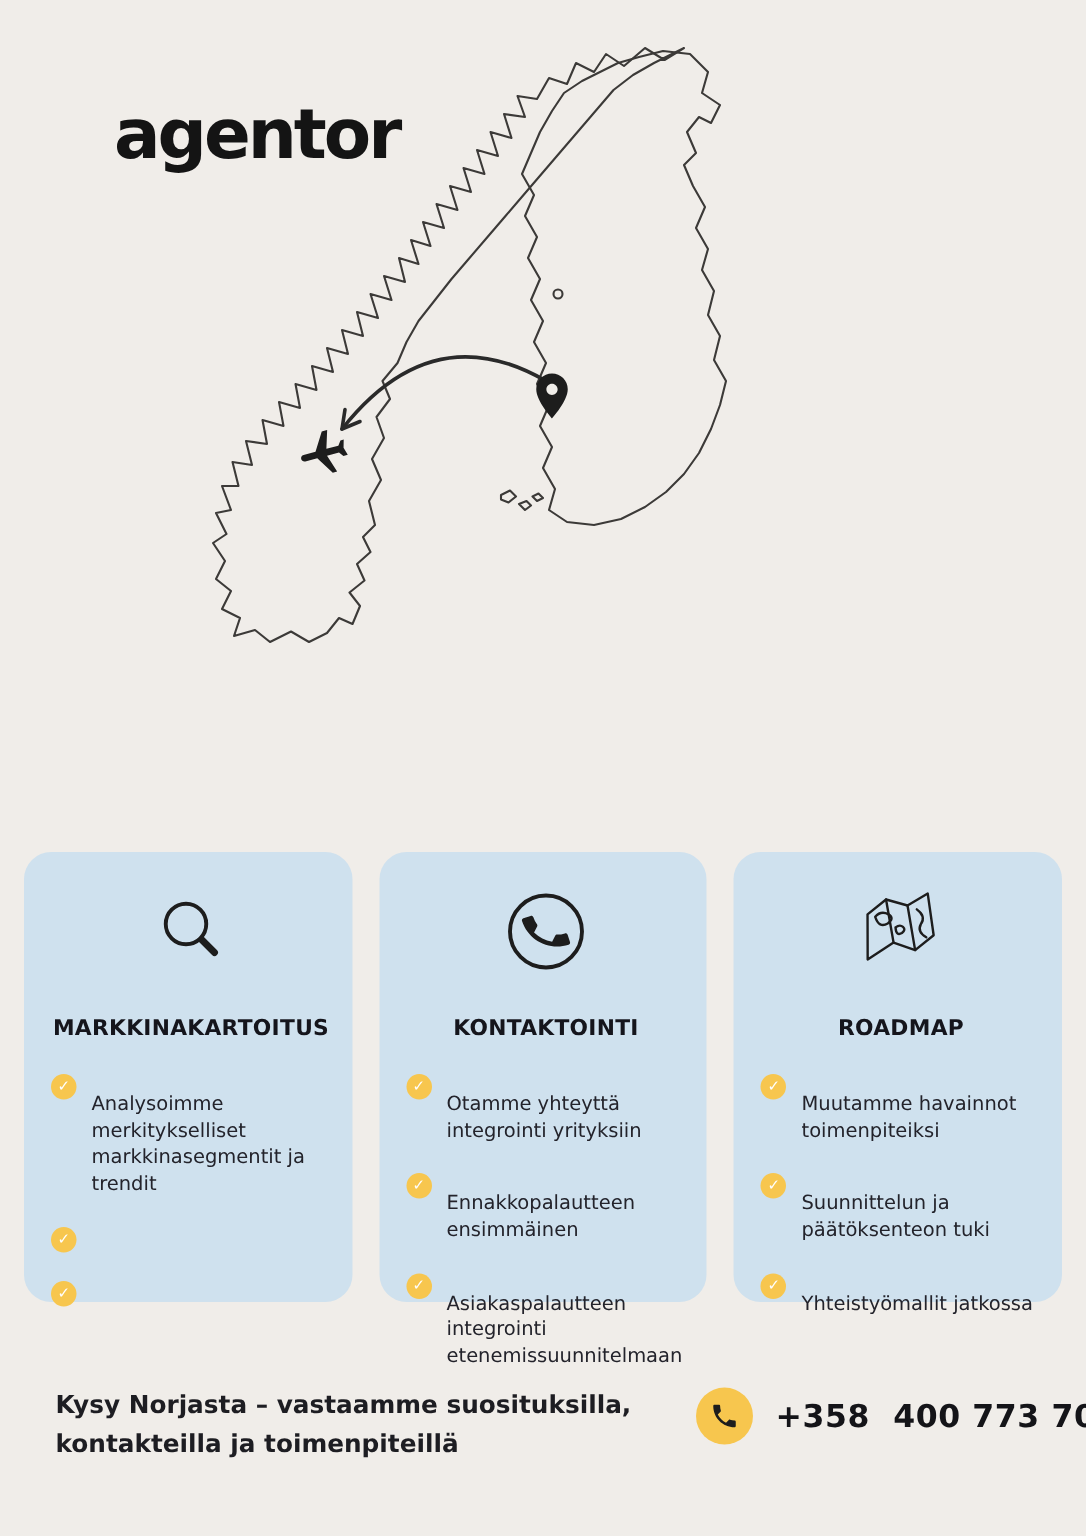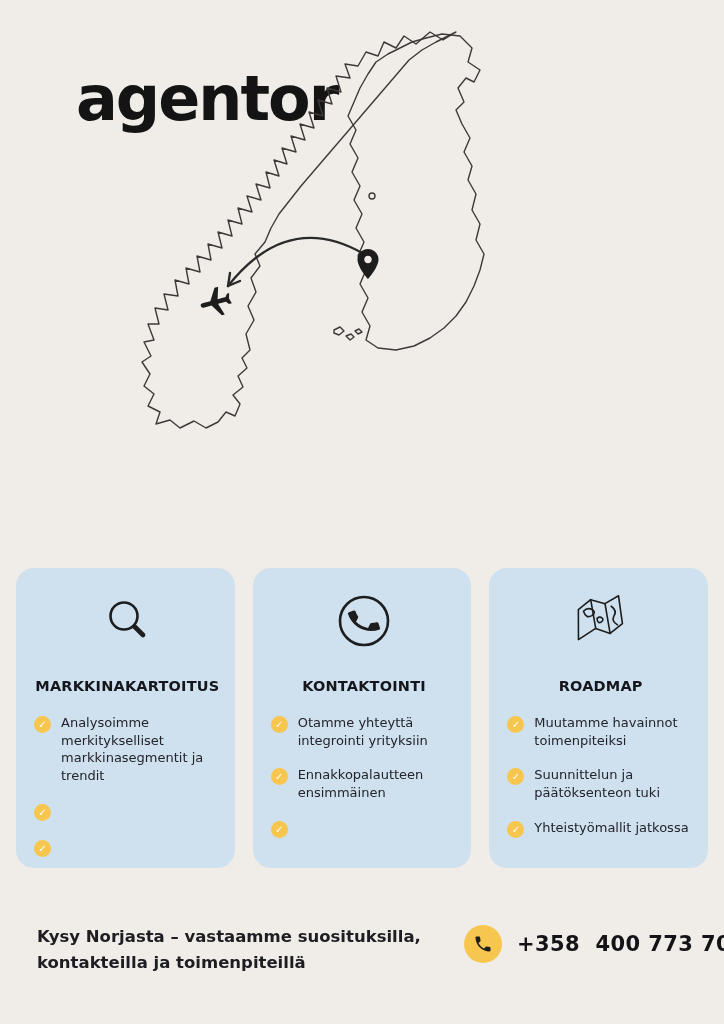--- a/index.html
+++ b/index.html
@@ -5,21 +5,21 @@
   * { margin:0; padding:0; box-sizing:border-box; }
   html,body { background:#e8e4df; }
   body { font-family:"DejaVu Sans","Liberation Sans",sans-serif; }
   .page{
     position:relative; width:724px; height:1024px; margin:0 auto;
     background:#f0ede9; overflow:hidden; color:#1b1b1f;
   }
   
   .logo{
     position:absolute; left:76px; top:62px;
-    font-size:62px; font-weight:800; letter-spacing:-2px; color:#141414;
+    font-size:46px; font-weight:800; letter-spacing:-2px; color:#141414;
   }
   
   .map-wrap{ position:absolute; left:138px; top:14px; width:448px; height:424px; }
   .map-wrap svg{ width:100%; height:100%; }
   .country{ fill:none; stroke:#3c3a38; stroke-width:1.4; stroke-linejoin:round; stroke-linecap:round; }
   .flight-arc{ fill:none; stroke:#2a2a2a; stroke-width:2.4; stroke-linecap:round; }
   .solid{ fill:#1d1d1d; stroke:none; }
   
   .headline{
     position:absolute; left:0; top:428px; width:100%;
@@ -44,21 +44,21 @@
   .card-title{
     text-align:center; font-size:14.5px; font-weight:800; letter-spacing:.2px;
     color:#15151c; margin:22px 0 20px 0;
   }
   .bullet{ display:flex; gap:10px; margin-bottom:17px; align-items:flex-start; }
   .check{
     flex:0 0 17px; width:17px; height:17px; border-radius:50%;
     background:#f7c64e; color:#ffffff; font-size:10px; font-weight:bold;
     display:flex; align-items:center; justify-content:center; margin-top:2px;
   }
-  .bullet-text{ font-size:13px; line-height:1.36; color:#23232b; }
+  .bullet-text{ font-size:13px; line-height:1.36; color:#23232b;margin-top:14px; }
   
   .footer-text{
     position:absolute; left:37px; top:924px; width:438px;
     font-size:16.5px; line-height:1.55; font-weight:600; color:#1d1d22;
   }
   .phone-badge{
     position:absolute; left:464px; top:925px; width:38px; height:38px;
     border-radius:50%; background:#f7c64e; display:flex; align-items:center;
     justify-content:center; cursor:pointer;
   }
@@ -136,20 +136,21 @@
       <div class="bullet">
         <span class="check">✓</span>
         <span class="bullet-text">Otamme yhteyttä integrointi yrityksiin</span>
       </div>
       <div class="bullet">
         <span class="check">✓</span>
         <span class="bullet-text">Ennakkopalautteen ensimmäinen</span>
       </div>
       <div class="bullet">
         <span class="check">✓</span>
+        <span class="bullet-text">Asiakaspalautteen integrointi etenemissuunnitelmaan</span>
       </div>
     </article>
 
     <article class="card">
       <div class="card-icon">
         <svg width="64" height="58" viewBox="0 0 64 58">
           <g transform="rotate(-4 32 24)" class="stroke-ic" stroke-width="1.6">
             <path d="M10 14 L23 5 L37 10 L51 3 L53 31 L40 40 L26 34 L8 44 Z"></path>
             <path d="M23 5 L26 34 M37 10 L40 40"></path>
             <path d="M15 16 q4 -4 9 -1 q4 3 -1 6 q-6 3 -8 -5"></path>

